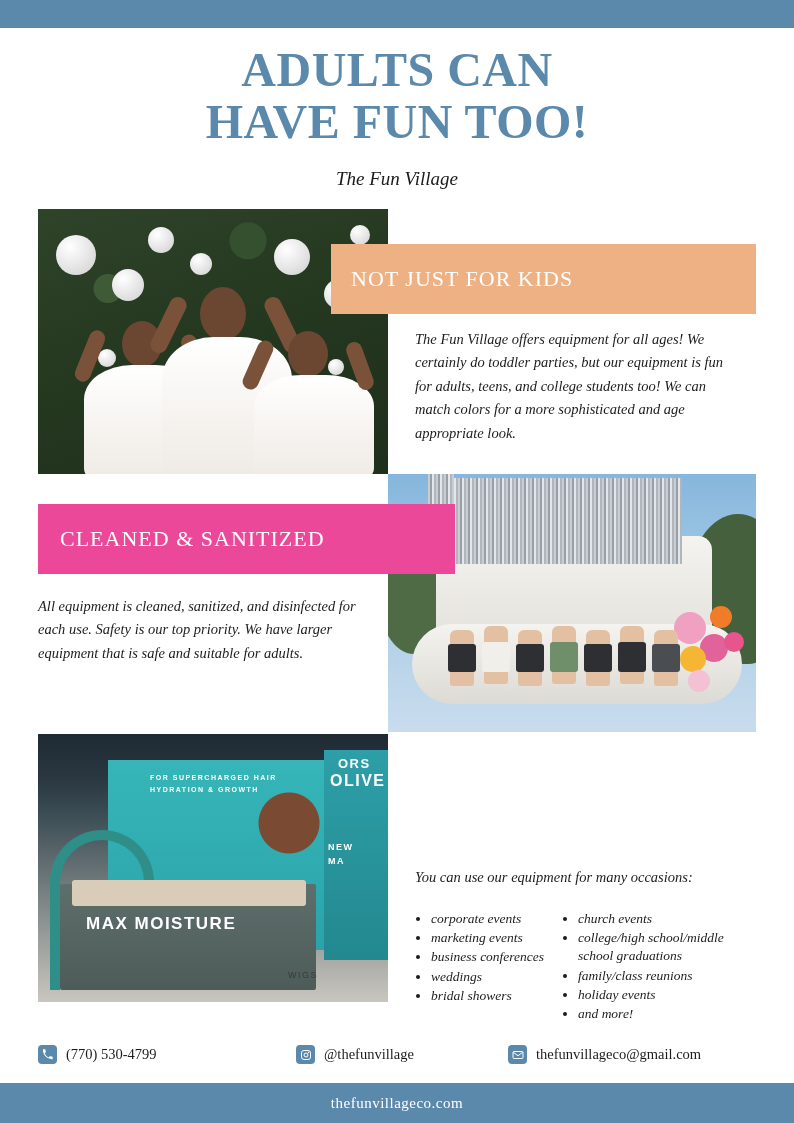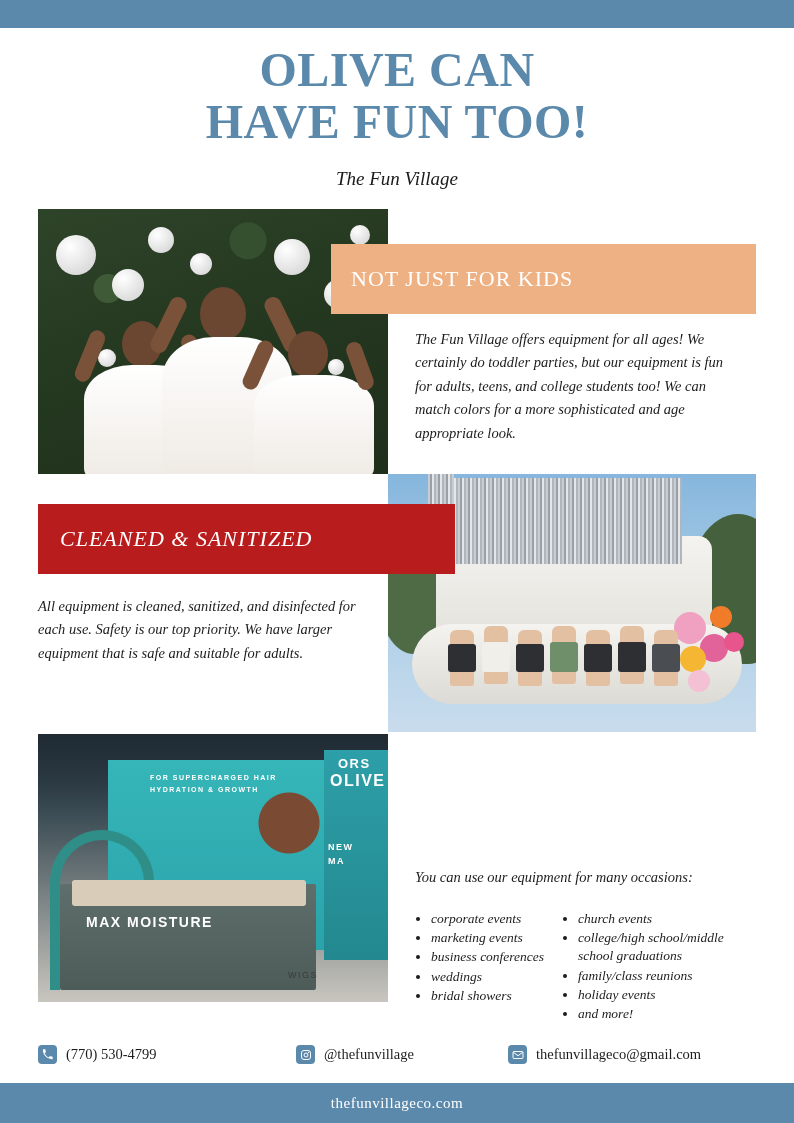--- a/index.html
+++ b/index.html
@@ -93,21 +93,21 @@
     box-sizing: border-box;
   }
   .banner span {
     color: #ffffff;
     font-family: "Liberation Serif", serif;
     font-size: 22px;
     letter-spacing: 1px;
     white-space: nowrap;
   }
   .banner.peach { background: #eeb183; }
-  .banner.blue  { background: #b91c1c; font-style: italic; }
+  .banner.blue  { background: #ec4899; }
 
   
   .bodytext {
     position: absolute;
     font-family: "Liberation Serif", serif;
     font-style: italic;
     font-size: 14.5px;
     line-height: 1.62;
     color: #1c1c1c;
   }
@@ -257,21 +257,21 @@
   }
 </style>
 </head>
 <body>
 
 <div class="page">
 
   <div class="top-bar"></div>
 
   <div class="headline">
-    <span class="l1">OLIVE CAN</span>
+    <span class="l1">ADULTS CAN</span>
     <span class="l2">HAVE FUN TOO!</span>
   </div>
   <div class="subhead">The Fun Village</div>
 
   <div class="photo" style="left:38px; top:209px; width:350px; height:265px;">
     <div class="ph-inner">
       <div class="p1-bg"></div>
       <div class="balloon" style="left:18px; top:26px; width:40px; height:40px;"></div>
       <div class="balloon" style="left:74px; top:60px; width:32px; height:32px;"></div>
       <div class="balloon" style="left:110px; top:18px; width:26px; height:26px;"></div>
@@ -353,21 +353,21 @@
       <div class="p3-arch" style="left:12px; top:96px; width:84px; height:150px;"></div>
       <div class="p3-txt" style="left:112px; top:40px; font-size:7px; font-weight:bold;">FOR SUPERCHARGED HAIR</div>
       <div class="p3-txt" style="left:112px; top:52px; font-size:7px; font-weight:bold;">HYDRATION &amp; GROWTH</div>
       <div class="p3-txt" style="left:300px; top:22px; font-size:13px; font-weight:bold;">ORS</div>
       <div class="p3-txt" style="left:292px; top:38px; font-size:16px; font-weight:bold;">OLIVE</div>
       <div class="p3-txt" style="left:290px; top:108px; font-size:9px; font-weight:bold;">NEW</div>
       <div class="p3-txt" style="left:290px; top:122px; font-size:9px; font-weight:bold;">MA</div>
       <div class="p3-model" style="left:196px; top:40px; width:110px; height:140px;"></div>
       <div class="p3-box" style="left:22px; top:150px; width:256px; height:106px; border-radius:2px;"></div>
       <div class="p3-sand" style="left:34px; top:146px; width:234px; height:26px;"></div>
-      <div class="p3-txt" style="left:48px; top:180px; font-size:14px; font-weight:bold;">MAX MOISTURE</div>
+      <div class="p3-txt" style="left:48px; top:180px; font-size:17px; font-weight:bold;">MAX MOISTURE</div>
       <div class="p3-txt" style="left:250px; top:236px; font-size:9px; color:#3a3a3a; font-weight:normal;">WIGS</div>
     </div>
   </div>
 
 
   <div class="bodytext" style="left:415px; top:866px; width:300px;">You can use our equipment for many occasions:</div>
 
   <div class="bullets" style="left:562px; top:910px; width:185px;">
     <ul>
       <li>church events</li>

